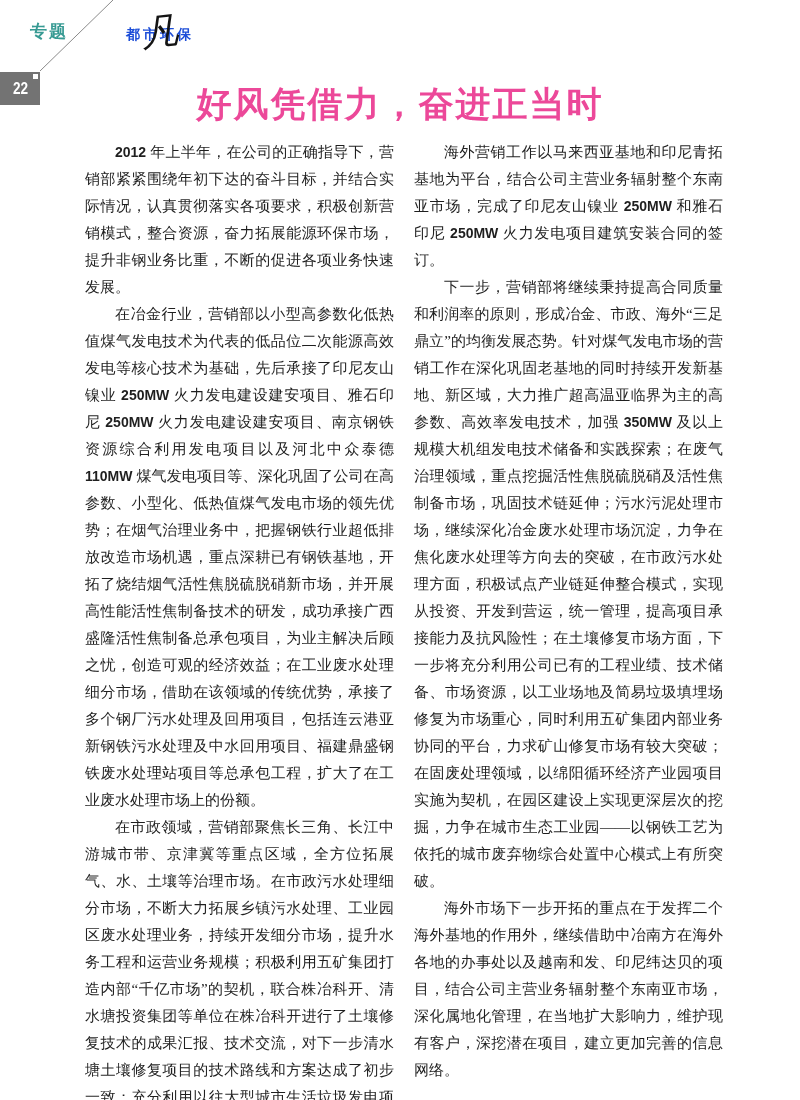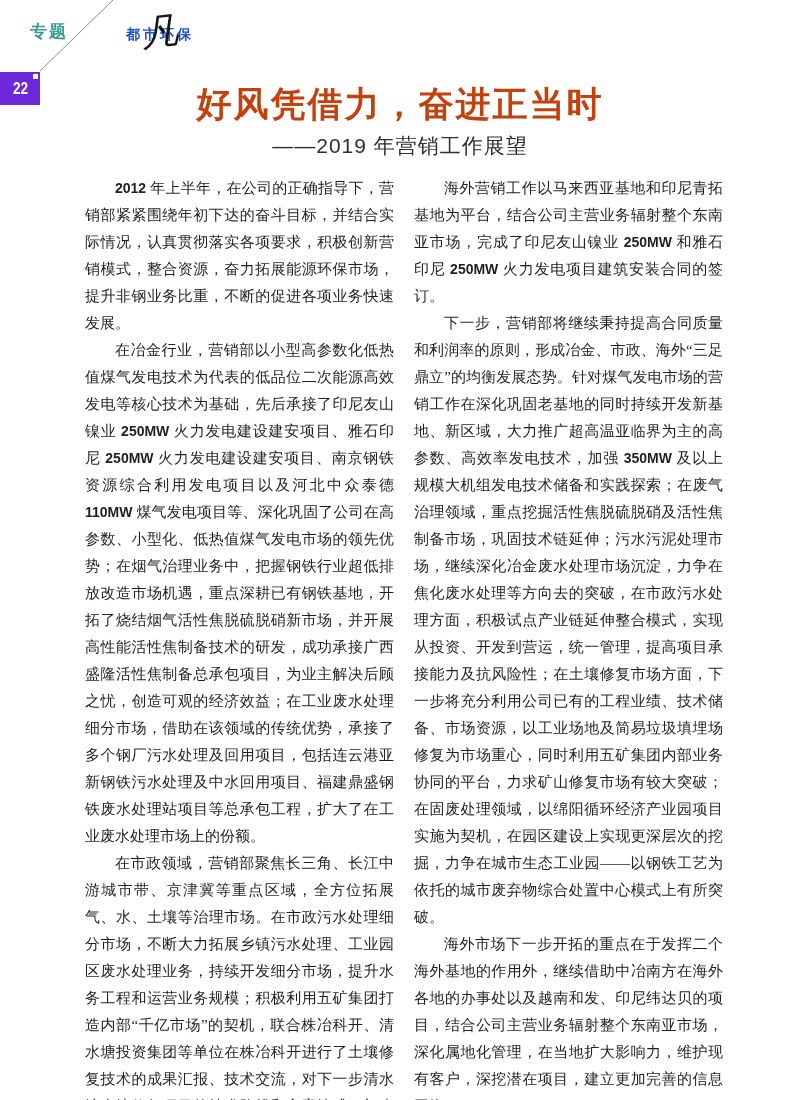--- a/index.html
+++ b/index.html
@@ -76,29 +76,28 @@
 
 <div class="page">
 
   <div class="header">
     <svg class="diag-svg" width="130" height="80">
       <line x1="40" y1="71" x2="113" y2="0" stroke="#8a8a8a" stroke-width="1"></line>
     </svg>
     <div class="section-label" style="color: rgb(55, 154, 147);">专题</div>
     <div class="magazine-name">都市环保</div>
     <div class="logo-glyph">凡</div>
-    <div class="page-number-box" style="background: #6d28d9; align-items: center;">
+    <div class="page-number-box" style="background: #737373; align-items: center;">
       <span class="notch"></span>
       <span class="page-number">22</span>
     </div>
   </div>
 
   <div class="main">
-    <h1 class="article-title" style="color: #c2410c;">好风凭借力，奋进正当时</h1>
-    <div class="article-subtitle">——2019 年营销工作展望</div>
+    <h1 class="article-title" style="color: #ec4899;">好风凭借力，奋进正当时</h1>
 
     <div class="columns">
       <div class="col">
           <p><span class="num">2012</span> 年上半年，在公司的正确指导下，营销部紧紧围绕年初下达的奋斗目标，并结合实际情况，认真贯彻落实各项要求，积极创新营销模式，整合资源，奋力拓展能源环保市场，提升非钢业务比重，不断的促进各项业务快速发展。</p>
           <p>在冶金行业，营销部以小型高参数化低热值煤气发电技术为代表的低品位二次能源高效发电等核心技术为基础，先后承接了印尼友山镍业 <span class="num">250MW</span> 火力发电建设建安项目、雅石印尼 <span class="num">250MW</span> 火力发电建设建安项目、南京钢铁资源综合利用发电项目以及河北中众泰德 <span class="num">110MW</span> 煤气发电项目等、深化巩固了公司在高参数、小型化、低热值煤气发电市场的领先优势；在烟气治理业务中，把握钢铁行业超低排放改造市场机遇，重点深耕已有钢铁基地，开拓了烧结烟气活性焦脱硫脱硝新市场，并开展高性能活性焦制备技术的研发，成功承接广西盛隆活性焦制备总承包项目，为业主解决后顾之忧，创造可观的经济效益；在工业废水处理细分市场，借助在该领域的传统优势，承接了多个钢厂污水处理及回用项目，包括连云港亚新钢铁污水处理及中水回用项目、福建鼎盛钢铁废水处理站项目等总承包工程，扩大了在工业废水处理市场上的份额。</p>
           <p>在市政领域，营销部聚焦长三角、长江中游城市带、京津冀等重点区域，全方位拓展气、水、土壤等治理市场。在市政污水处理细分市场，不断大力拓展乡镇污水处理、工业园区废水处理业务，持续开发细分市场，提升水务工程和运营业务规模；积极利用五矿集团打造内部“千亿市场”的契机，联合株冶科开、清水塘投资集团等单位在株冶科开进行了土壤修复技术的成果汇报、技术交流，对下一步清水塘土壤修复项目的技术路线和方案达成了初步一致；充分利用以往大型城市生活垃圾发电项目的良好技术和业绩，加强同该领域投资商的合作，成功签订多个生活垃圾焚烧发电设计合同，除持续开拓生活垃圾焚烧发电市场外，公司在循环经济产业园项目上也取得突破性进展，先后取得绵阳生活垃圾焚烧发电项目扩建工程、绵阳市医疗废物集中处置中心项目的业绩。</p>
         </div>
       <div class="col">
       <p>海外营销工作以马来西亚基地和印尼青拓基地为平台，结合公司主营业务辐射整个东南亚市场，完成了印尼友山镍业 <span class="num">250MW</span> 和雅石印尼 <span class="num">250MW</span> 火力发电项目建筑安装合同的签订。</p>
           <p>下一步，营销部将继续秉持提高合同质量和利润率的原则，形成冶金、市政、海外“三足鼎立”的均衡发展态势。针对煤气发电市场的营销工作在深化巩固老基地的同时持续开发新基地、新区域，大力推广超高温亚临界为主的高参数、高效率发电技术，加强 <span class="num">350MW</span> 及以上规模大机组发电技术储备和实践探索；在废气治理领域，重点挖掘活性焦脱硫脱硝及活性焦制备市场，巩固技术链延伸；污水污泥处理市场，继续深化冶金废水处理市场沉淀，力争在焦化废水处理等方向去的突破，在市政污水处理方面，积极试点产业链延伸整合模式，实现从投资、开发到营运，统一管理，提高项目承接能力及抗风险性；在土壤修复市场方面，下一步将充分利用公司已有的工程业绩、技术储备、市场资源，以工业场地及简易垃圾填埋场修复为市场重心，同时利用五矿集团内部业务协同的平台，力求矿山修复市场有较大突破；在固废处理领域，以绵阳循环经济产业园项目实施为契机，在园区建设上实现更深层次的挖掘，力争在城市生态工业园——以钢铁工艺为依托的城市废弃物综合处置中心模式上有所突破。</p>

